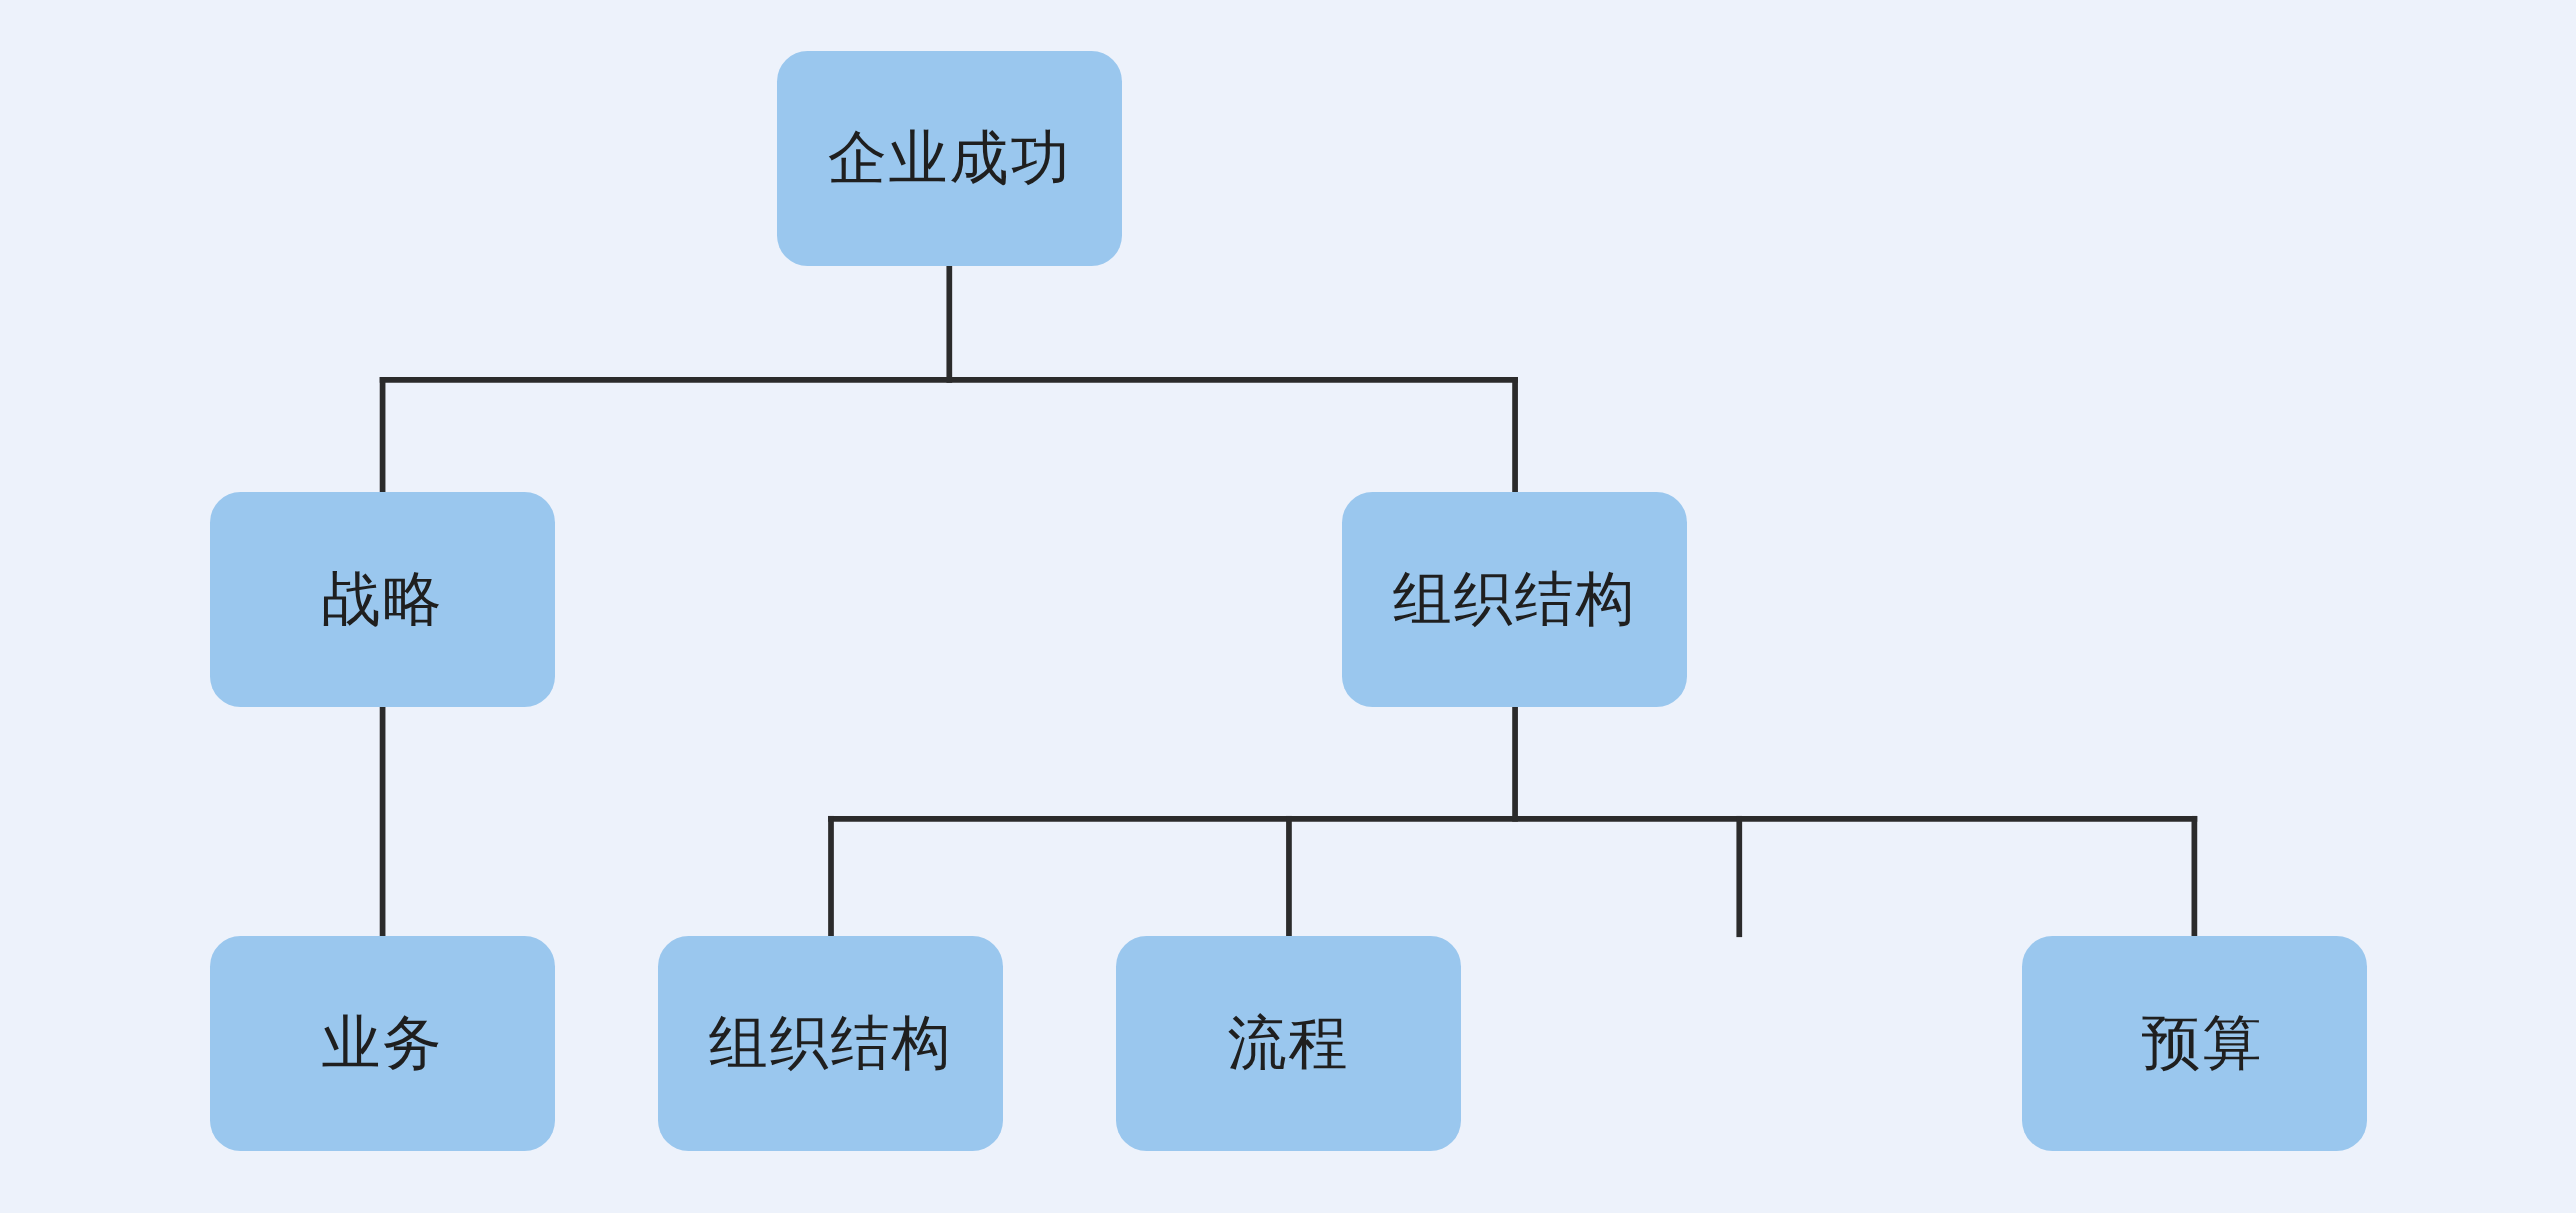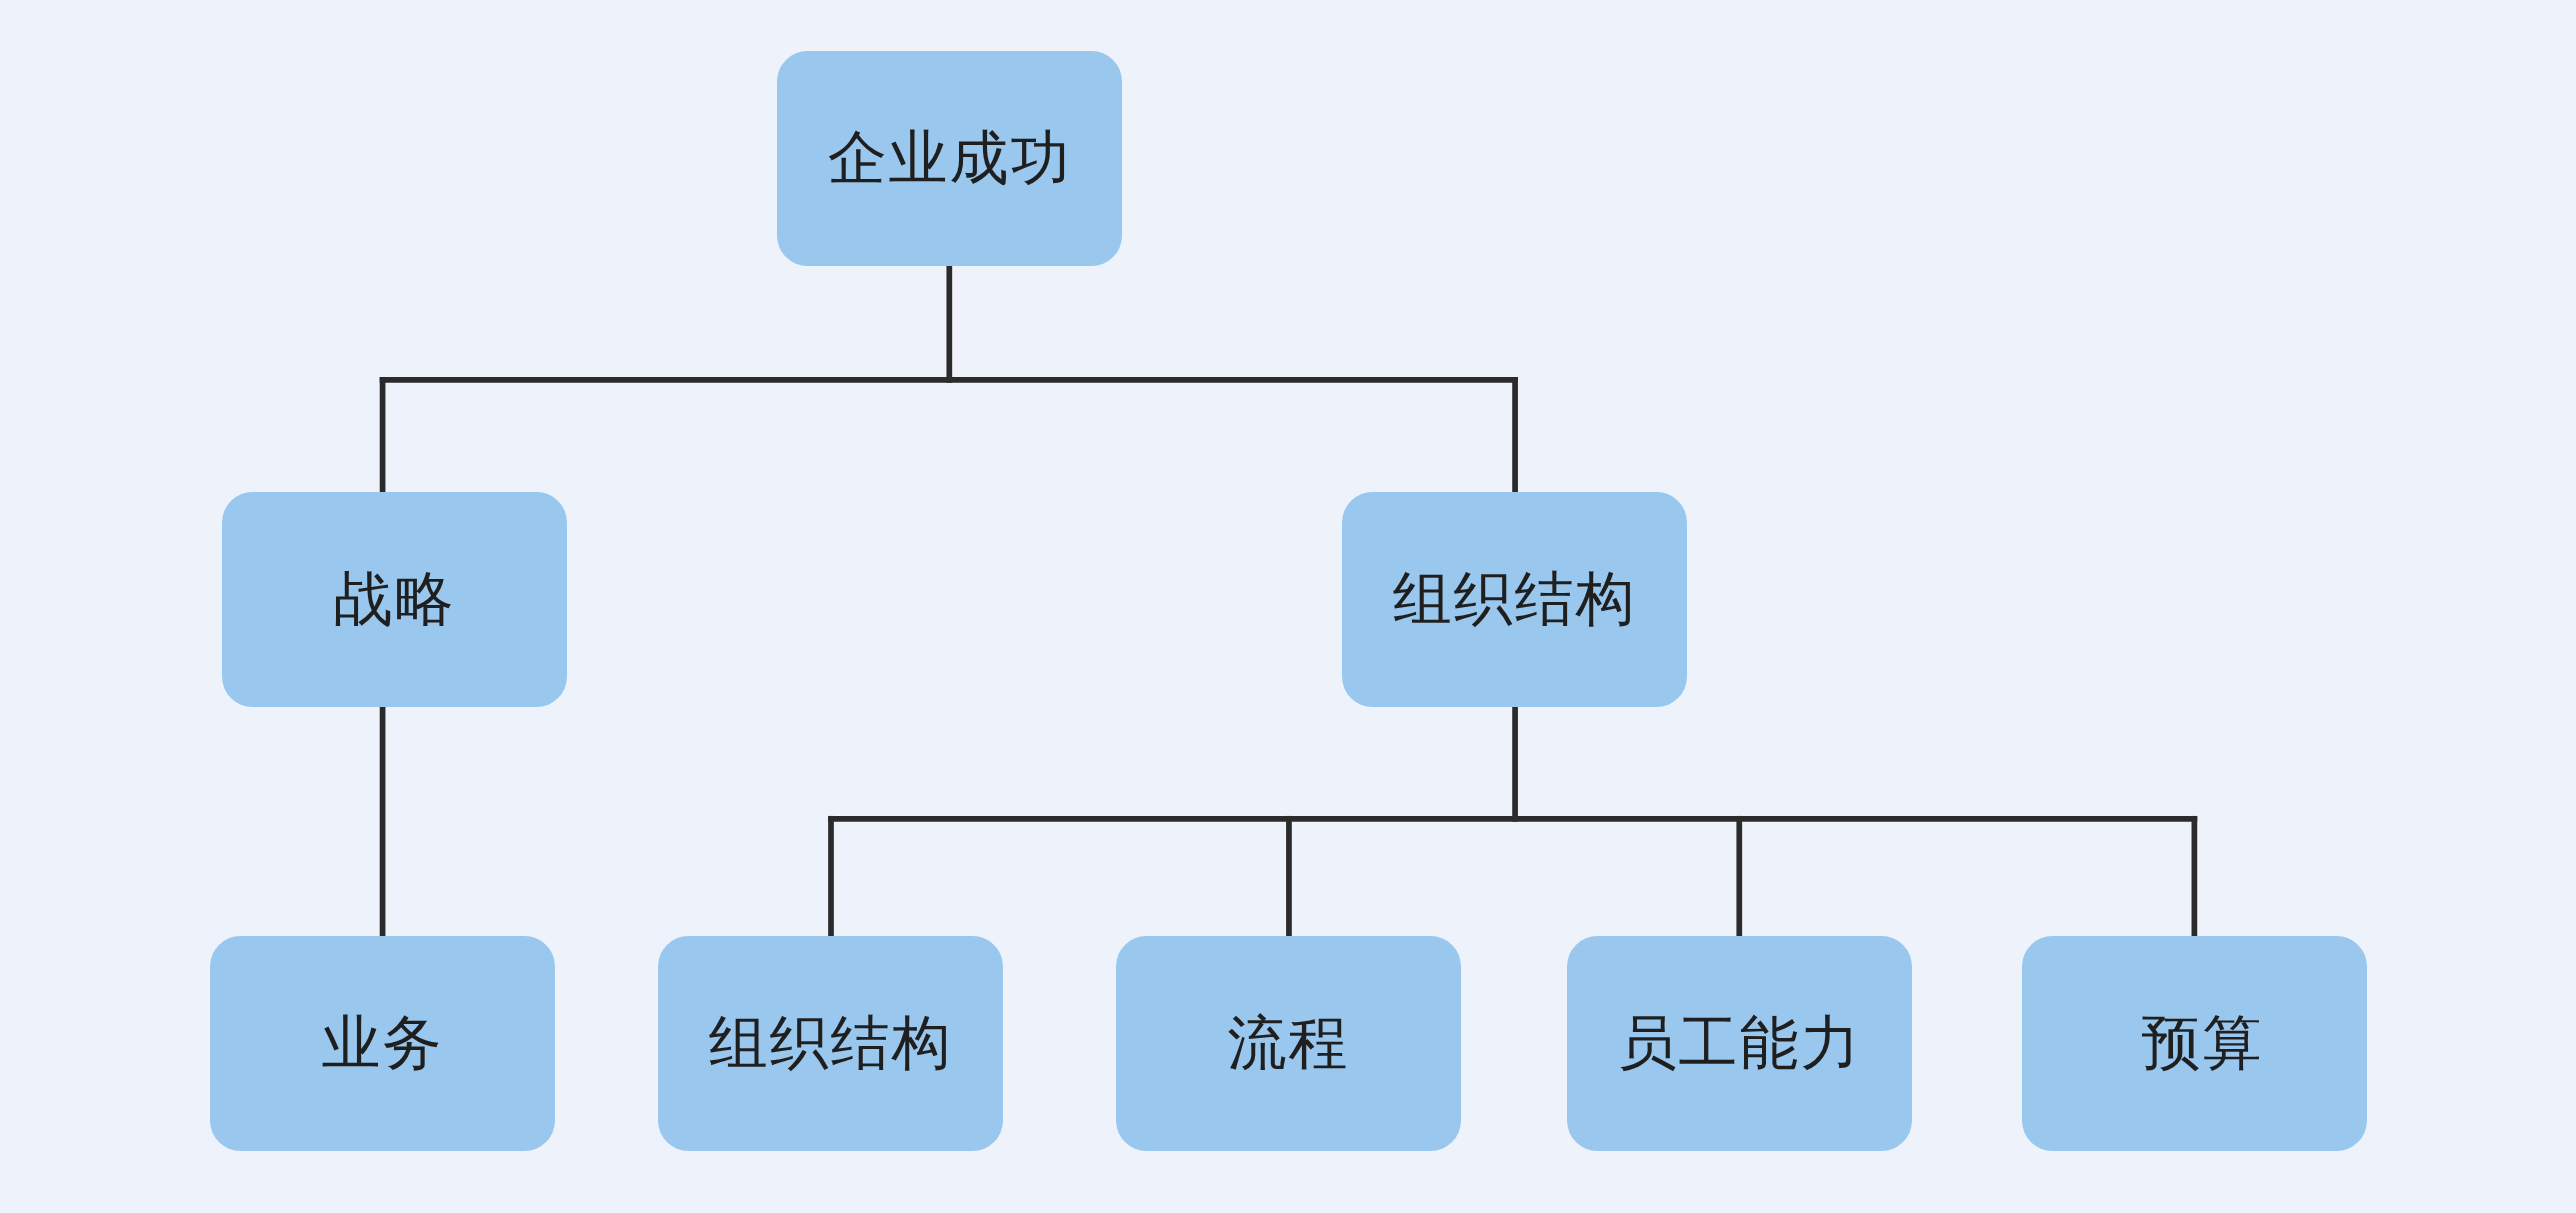--- a/index.html
+++ b/index.html
@@ -46,21 +46,21 @@
   }
   .node-label{
     font-size:59px;
     color:var(--text);
     letter-spacing:1.9px;
     white-space:nowrap;
     user-select:none;
   }
   
   .n-root{left:777px;top:51px;}
-  .n-strategy{left:210px;top:492px;margin-left:12px;}
+  .n-strategy{left:210px;top:492px;}
   .n-org-capability{left:1342px;top:492px;}
   .n-business{left:210px;top:936px;}
   .n-org-structure{left:658px;top:936px;}
   .n-process{left:1116px;top:936px;text-align:right;}
   .n-employee-capability{left:1567px;top:936px;}
   .n-budget{left:2022px;top:936px;padding-left:16px;}
 </style>
 </head>
 <body>
 
@@ -100,22 +100,19 @@
   </div>
 
   <div class="node n-org-structure">
     <span class="node-label">组织结构</span>
   </div>
 
   <div class="node n-process">
     <span class="node-label">流程</span>
   </div>
 
-  <div class="node n-employee-capability">
-    <span class="node-label">员工能力</span>
-  </div>
 
   <div class="node n-budget">
     <span class="node-label">预算</span>
   </div>
 
 </div>
 
 
 </body></html>

